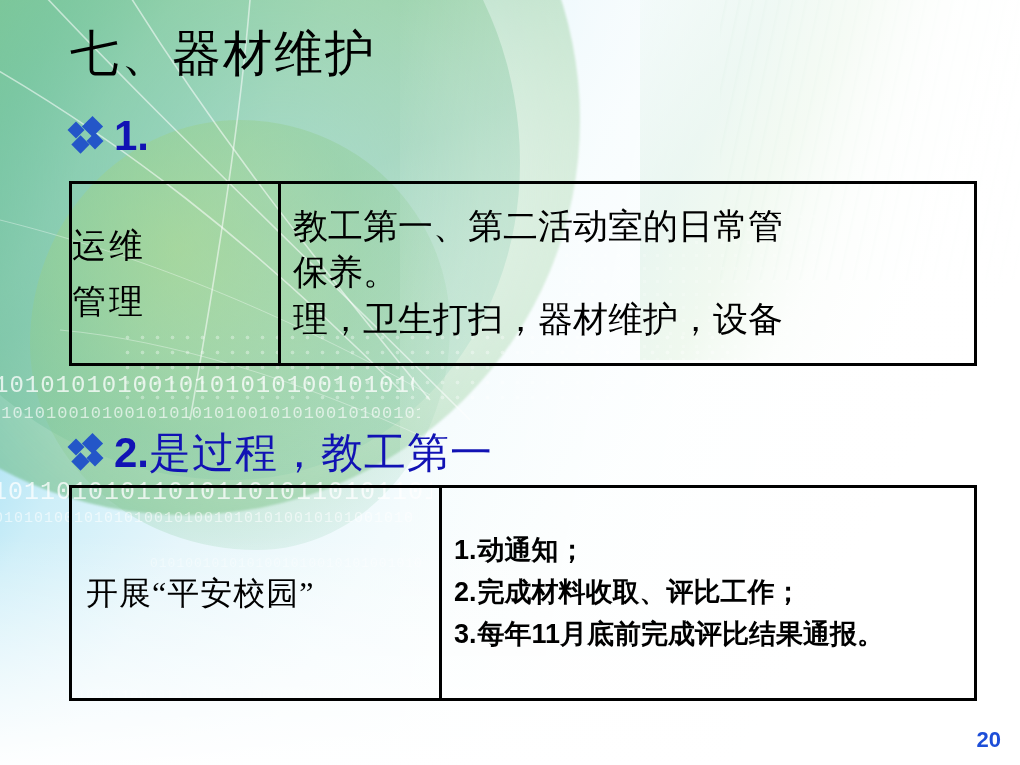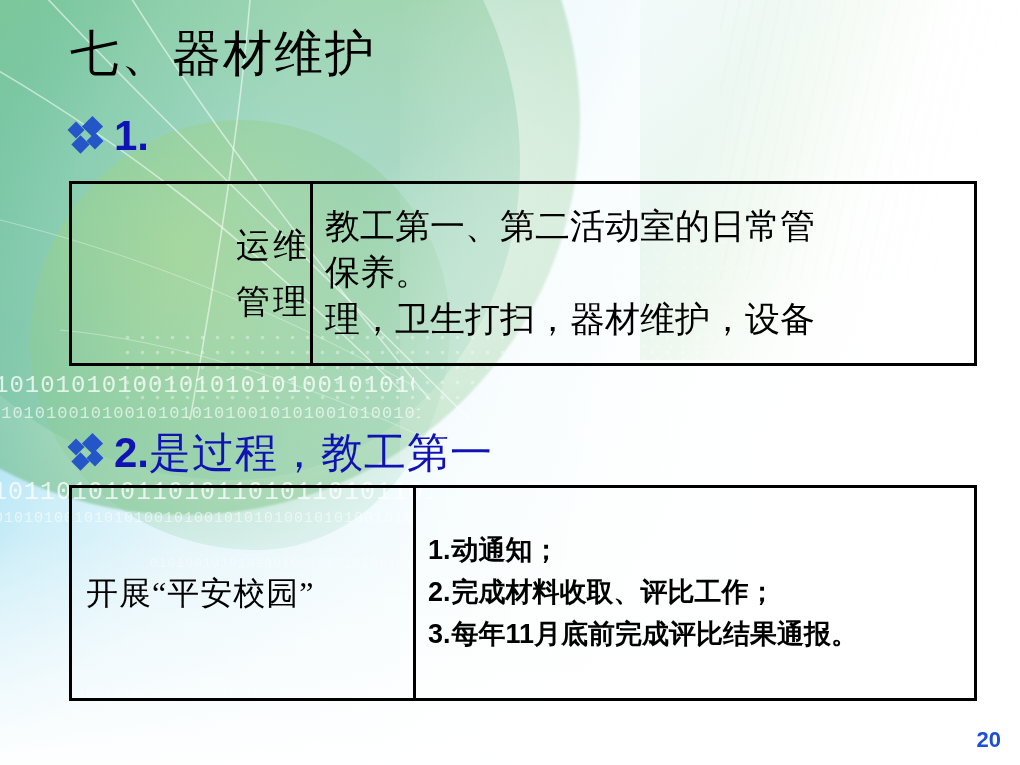--- a/index.html
+++ b/index.html
@@ -198,42 +198,42 @@
     border: 3px solid #000000;
     box-sizing: border-box;
     display: flex;
     background: transparent;
   }
   .tbl .cell { box-sizing: border-box; display: flex; align-items: center; }
   .tbl .cell.divider { border-left: 3px solid #000000; }
 
   
   #table-one { left: 69px; top: 181px; width: 908px; height: 185px; }
-  #table-one .c-left  { width: 238px; justify-content: flex-end; }
+  #table-one .c-left  { width: 206px; justify-content: flex-start; }
   #table-one .c-right { flex: 1; padding: 4px 8px 4px 12px; }
 
   .t1-label {
     font-family: "Liberation Serif", "DejaVu Serif", serif;
     font-size: 34px;
     color: #000000;
     line-height: 1.62;
     text-align: center;
     letter-spacing: 3px;
   }
   .t1-body {
     font-family: Liberation Serif, serif;
     font-size: 35px;
     color: #000000;
     line-height: 1.33;
     letter-spacing: 0px;
   }
 
   
   #table-two { left: 69px; top: 485px; width: 908px; height: 216px; }
-  #table-two .c-left  { width: 341px; padding-left: 14px; }
+  #table-two .c-left  { width: 367px; padding-left: 14px; }
   #table-two .c-right { flex: 1; padding: 6px 6px 6px 12px; }
 
   .t2-label {
     font-family: "Liberation Serif", "DejaVu Serif", serif;
     font-size: 32px;
     color: #000000;
     line-height: 1.45;
     letter-spacing: 1px;
   }
   .t2-list {

